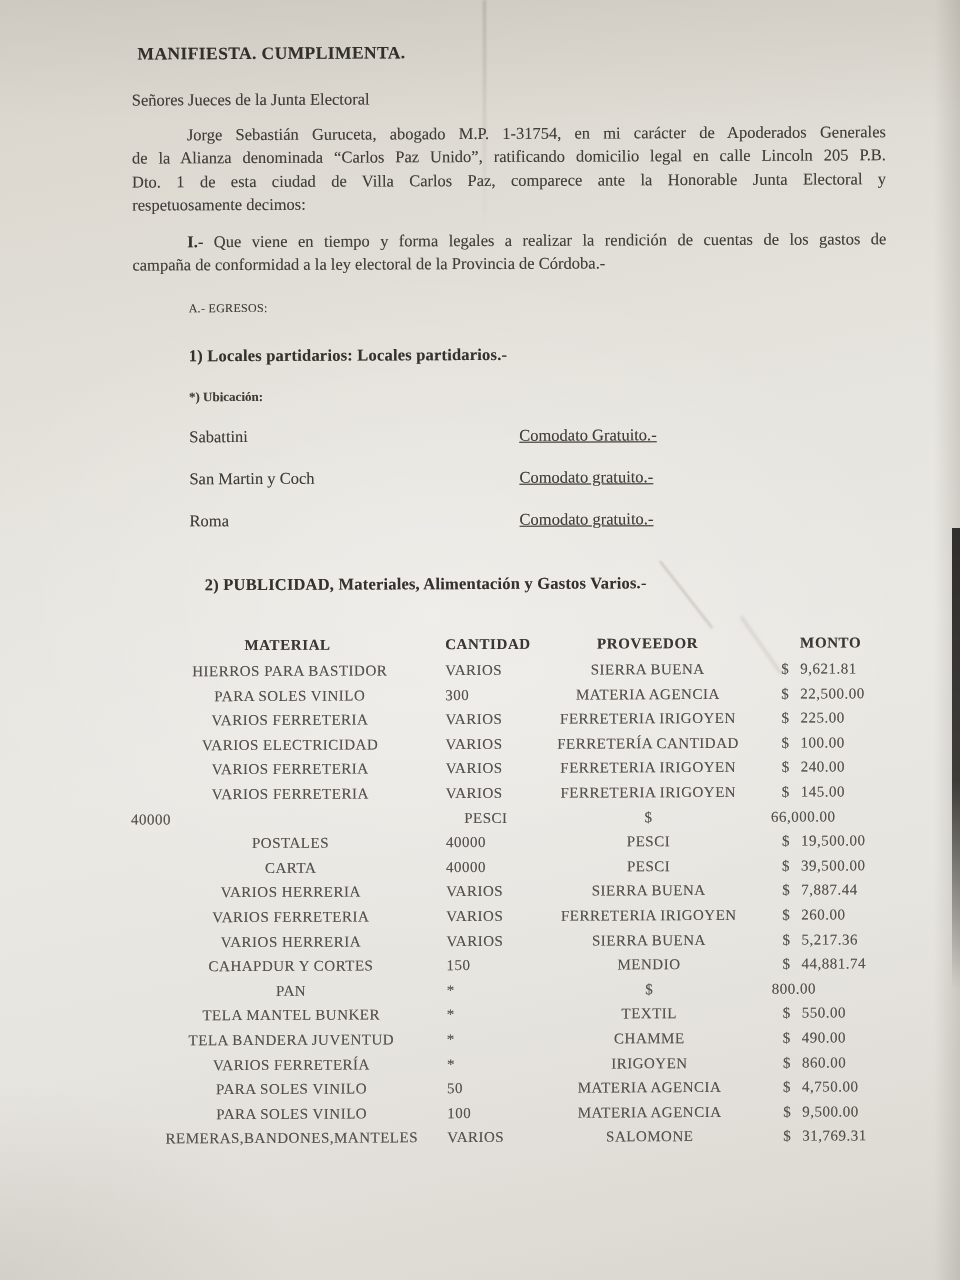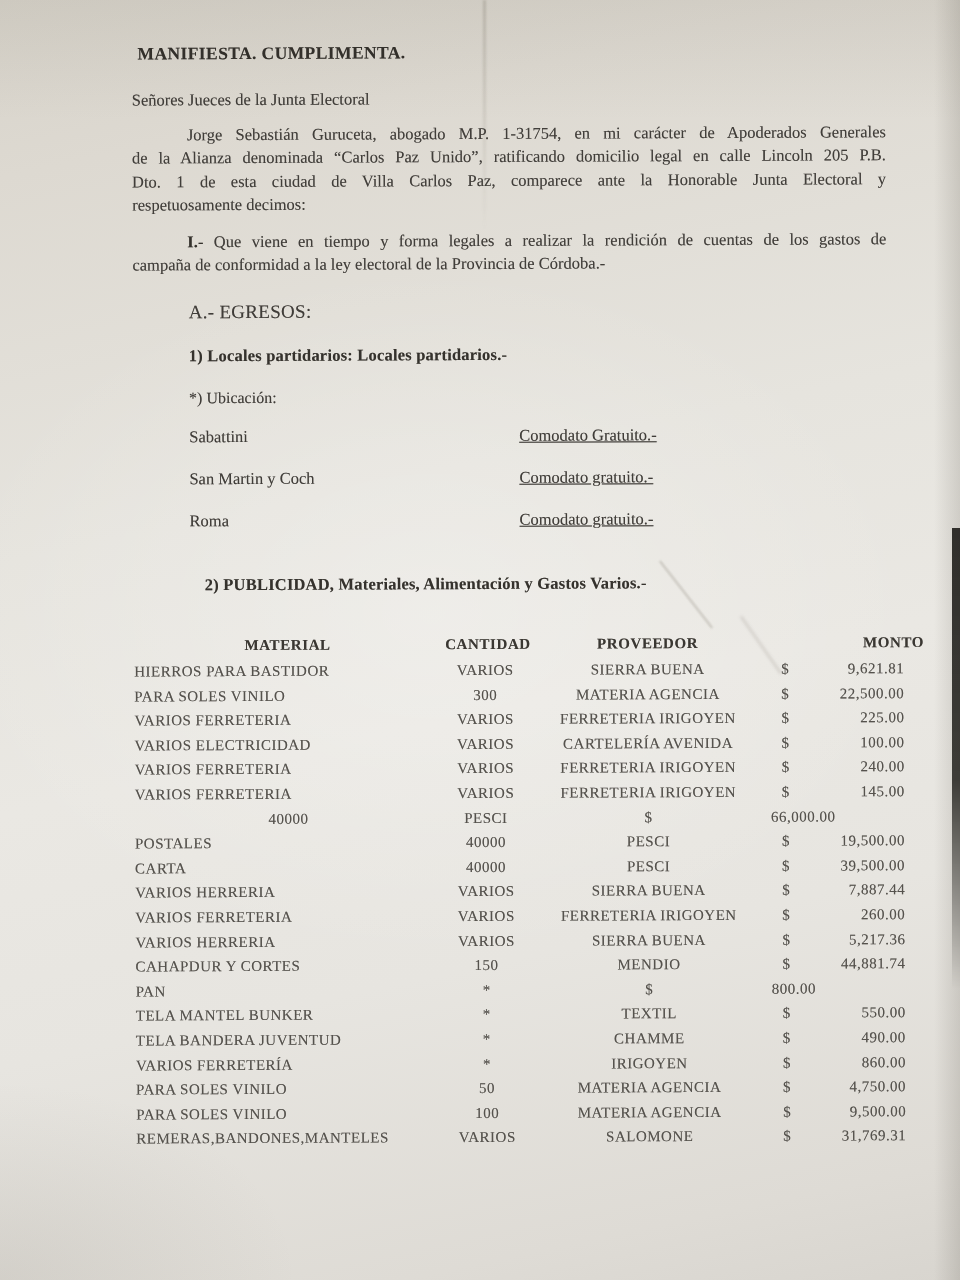--- a/index.html
+++ b/index.html
@@ -41,41 +41,41 @@
   .salutation{position:absolute;left:134px;top:89px;font-size:16.5px;}
 
   .para{position:absolute;width:754px;font-size:16.5px;line-height:23.4px;color:#413e3a;}
   .para .para-line{text-align-last:justify;white-space:normal;}
   .para .para-line:last-child{text-align-last:left;}
   .para .para-line:first-of-type{text-indent:55px;}
   .para b{font-weight:bold;color:#34312c;}
   .para-intro{left:134px;top:122px;}
   .para-point{left:134px;top:229px;}
 
-  .section-egresos{position:absolute;left:190px;top:300px;font-size:19px;letter-spacing:0.3px;}
+  .section-egresos{position:absolute;left:190px;top:300px;font-size:12px;letter-spacing:0.3px;}
   .item-heading{position:absolute;font-size:16.5px;font-weight:bold;color:#35322d;letter-spacing:0.2px;}
   .item-locales{left:190px;top:345px;}
-  .ubicacion-label{position:absolute;left:190px;top:388px;font-size:16px;}
+  .ubicacion-label{position:absolute;left:190px;top:388px;font-size:13px;font-weight:bold;}
   .ubicacion-list{position:absolute;left:190px;top:426px;width:600px;}
   .ubicacion-row{position:relative;height:42px;font-size:16.5px;}
   .ubicacion-name{position:absolute;left:0;top:0;}
   .ubicacion-status{position:absolute;left:330px;top:0;text-decoration:underline;}
   .item-publicidad{left:205px;top:574px;}
 
   .expenses{position:absolute;left:130px;top:631px;width:794px;
     font-size:15px;letter-spacing:0.5px;color:#55524d;}
   .exp-row{display:grid;grid-template-columns:315px 80px 245px 30px 124px;
     align-items:baseline;height:24.6px;line-height:24.6px;}
   .exp-header{height:27px;line-height:27px;font-weight:bold;color:#3a3732;letter-spacing:0.6px;}
-  .c-material{text-align:left;padding-left:4px;white-space:nowrap;}
+  .c-material{text-align:center;padding-left:4px;white-space:nowrap;}
   .exp-header .c-material{text-align:center;padding-left:0;}
-  .c-cantidad{text-align:center;white-space:nowrap;}
+  .c-cantidad{white-space:nowrap;}
   .c-proveedor{text-align:center;white-space:nowrap;}
   .c-dollar{text-align:center;}
-  .c-monto{text-align:right;padding-right:20px;white-space:nowrap;}
+  .c-monto{text-align:left;padding-right:20px;white-space:nowrap;}
   .exp-header .c-monto{padding-right:0;}
 </style>
 </head>
 <body>
 
 <div class="page">
 
   <div class="shade-top"></div>
   <div class="shade-right"></div>
   <div class="shade-bottom-left"></div>
@@ -164,21 +164,21 @@
             <span class="c-material">VARIOS FERRETERIA</span>
             <span class="c-cantidad">VARIOS</span>
             <span class="c-proveedor">FERRETERIA IRIGOYEN</span>
             <span class="c-dollar">$</span>
             <span class="c-monto">225.00</span>
           </div>
 
           <div class="exp-row">
             <span class="c-material">VARIOS ELECTRICIDAD</span>
             <span class="c-cantidad">VARIOS</span>
-            <span class="c-proveedor">CARTELERÍA AVENIDA</span>
+            <span class="c-proveedor">FERRETERÍA CANTIDAD</span>
             <span class="c-dollar">$</span>
             <span class="c-monto">100.00</span>
           </div>
 
           <div class="exp-row">
             <span class="c-material">VARIOS FERRETERIA</span>
             <span class="c-cantidad">VARIOS</span>
             <span class="c-proveedor">FERRETERIA IRIGOYEN</span>
             <span class="c-dollar">$</span>
             <span class="c-monto">240.00</span>

